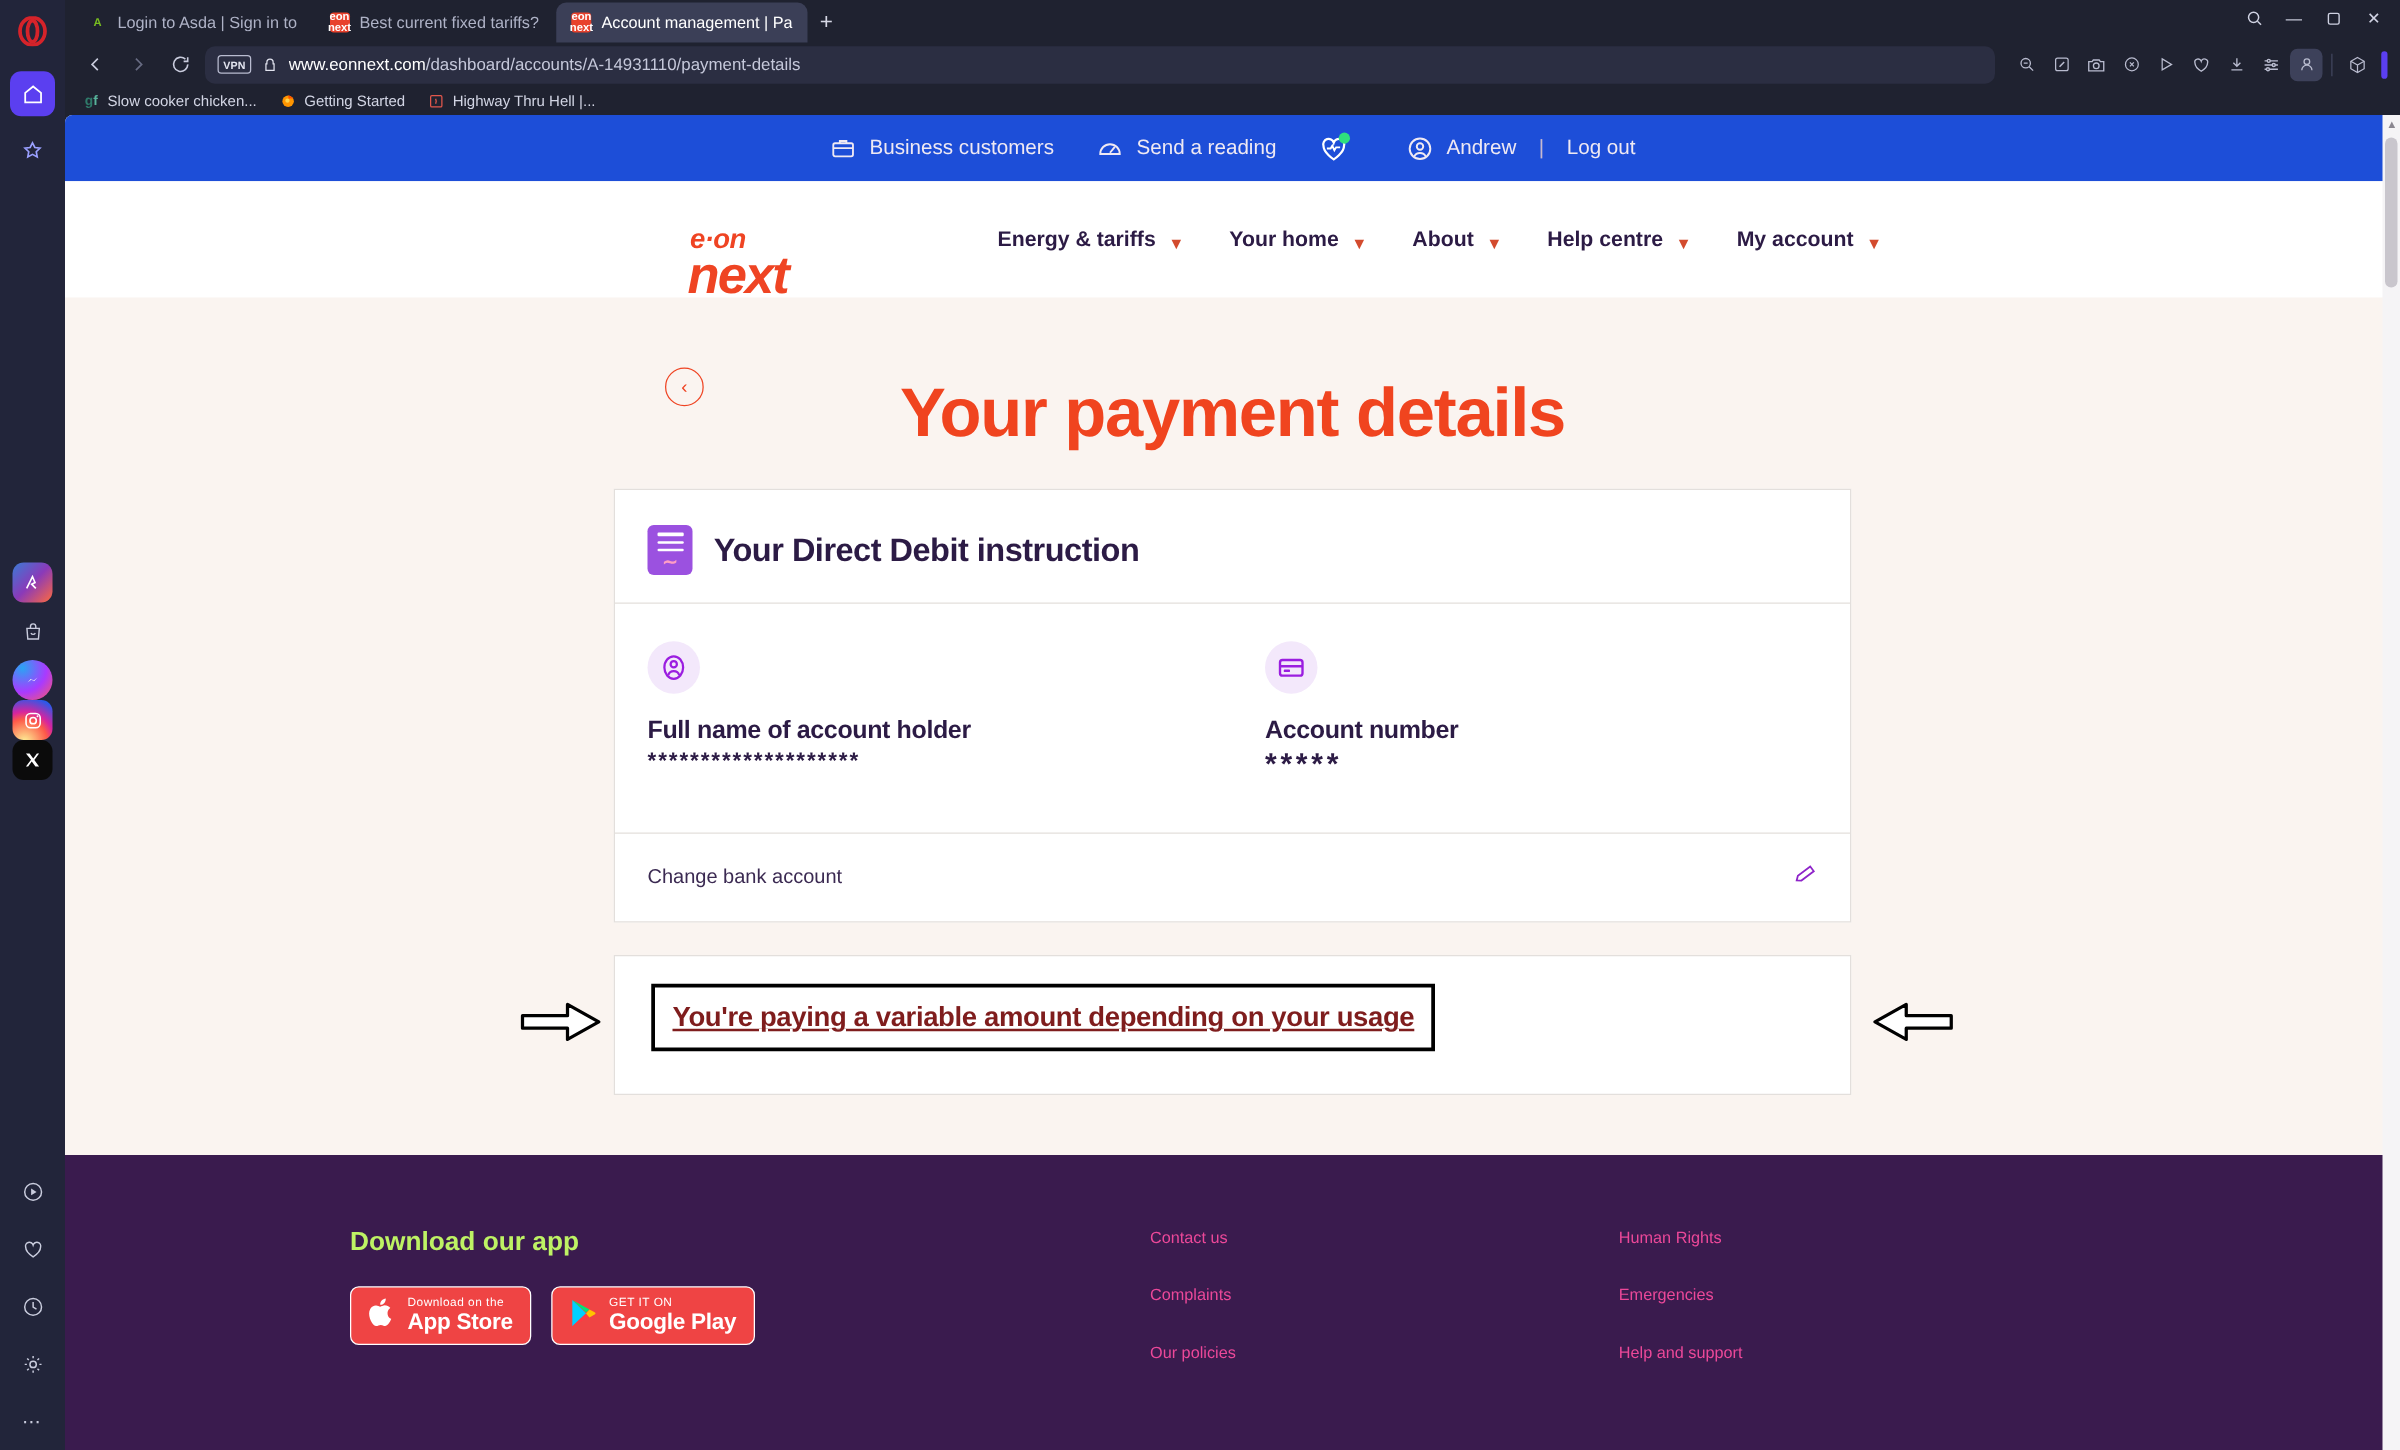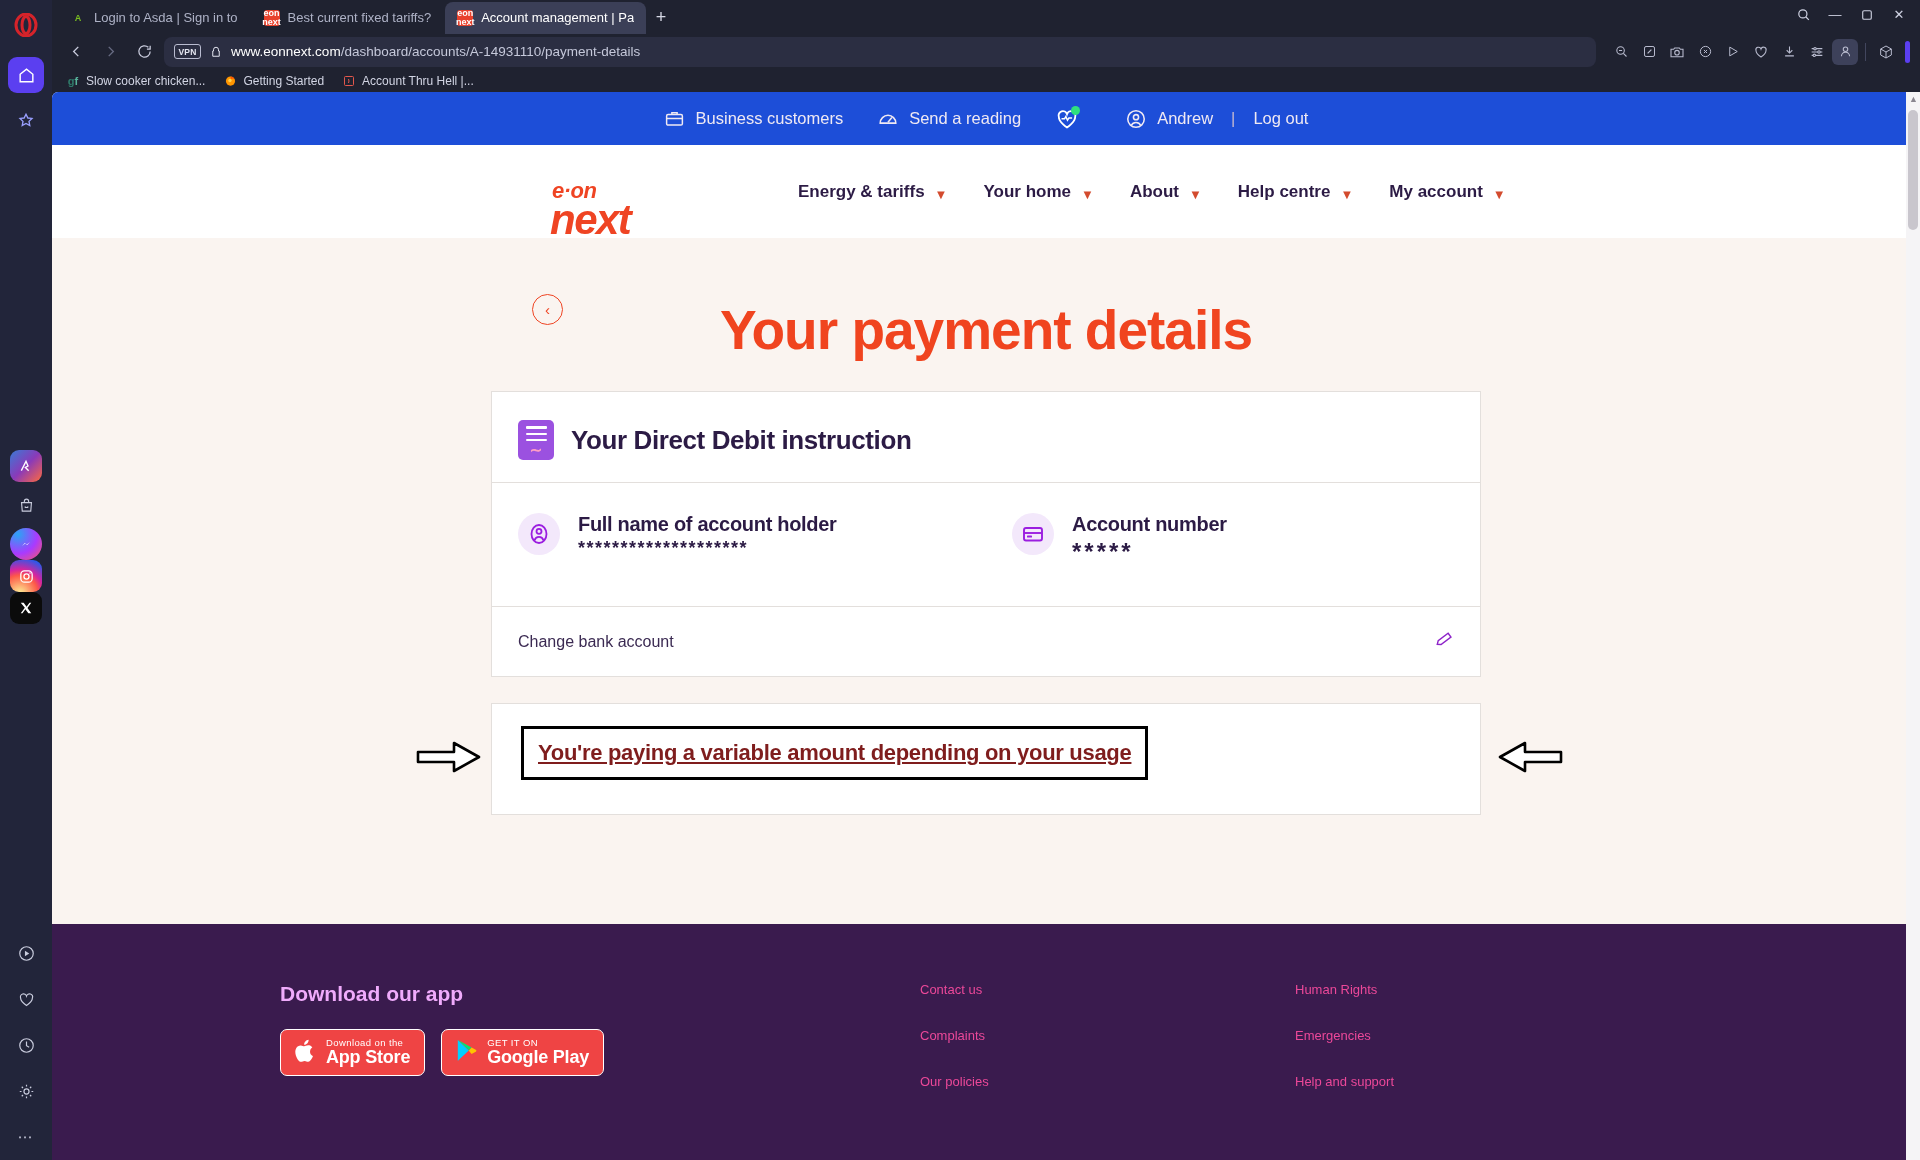--- a/index.html
+++ b/index.html
@@ -112,21 +112,21 @@
   .card-head { display:flex; align-items:center; gap: 17px; padding: 28px 26px 22px; }
   .dd-icon {
     width: 36px; height: 40px; border-radius: 5px; background:#9b51e0;
     display:flex; flex-direction:column; align-items:center; justify-content:center; gap:4px; padding: 6px 0;
   }
   .dd-line { width: 21px; height: 3px; background:#fff; border-radius:1px; }
   .dd-squiggle { color:#ff9ec4; font-size: 15px; line-height: 0.6; font-weight: 900; }
   .card-head-title { font-size: 26px; font-weight: 800; color:#2c1b45; letter-spacing:-0.4px; }
 
   .field-grid { display:flex; padding: 0 26px; border-top: 1px solid #e3dfdc; }
-  .field { display:flex; align-items:flex-start; gap: 18px; padding: 30px 0 40px; width: 50%; }
+  .field { display:flex; align-items:flex-start; gap: 18px; padding: 30px 0 40px; width: 50%; flex-direction: column; }
   .field.second { padding-left: 26px; }
   .f-ico { width: 42px; height: 42px; border-radius: 50%; background:#f3e8fb; display:flex;align-items:center;justify-content:center; color:#9b1ee0; flex:0 0 42px; }
   .f-label { font-size: 20px; font-weight: 800; color:#2c1b45; letter-spacing:-0.3px; }
   .f-value { font-size: 18px; font-weight: 800; color:#2c1b45; letter-spacing: 1.5px; margin-top: 2px; }
   .f-value.big { font-size: 24px; letter-spacing: 3px; }
 
   .card-row {
     border-top: 1px solid #e3dfdc; display:flex; align-items:center; justify-content:space-between;
     padding: 22px 26px; font-size: 16px; color:#3b2a52;
   }
@@ -142,21 +142,21 @@
   }
   .arrow-left, .arrow-right {
     position: absolute; top: 50%; transform: translateY(-50%);
   }
   .arrow-left { left: -76px; }
   .arrow-right { right: -83px; }
 
   .footer { background: #3a1b4e; height: 370px; padding: 58px 0 0; }
   .footer-inner { display:flex; padding-left: 228px; }
   .f-col-app { width: 640px; }
-  .f-title { color:#f0abfc; font-size: 21px; font-weight: 800; margin-bottom: 23px; }
+  .f-title { color:#bef264; font-size: 21px; font-weight: 800; margin-bottom: 23px; }
   .badges { display:flex; gap: 16px; }
   .badge {
     background:#ef4444; border:1px solid #fff; border-radius: 7px; height: 47px;
     display:flex; align-items:center; gap: 9px; padding: 0 14px; color:#fff;
   }
   .badge .b-sub { font-size: 9.5px; letter-spacing:0.4px; line-height:1.1; }
   .badge .b-main { font-size: 18px; font-weight: 700; line-height: 1.1; letter-spacing:-0.2px; }
   .f-links { display:flex; gap: 0; }
   .f-col { display:flex; flex-direction:column; gap: 31px; }
   .f-col.c1 { width: 375px; }
@@ -387,21 +387,21 @@
         </span>
         <span>Getting Started</span>
       </div>
       <div class="bm">
         <span class="bm-ico">
           <svg width="12" height="12" viewBox="0 0 24 24" fill="none" stroke="#e2574c" stroke-width="2">
               <rect x="3" y="3" width="18" height="18" rx="2"></rect>
               <path d="M11 8l1 4-1 4" stroke="#e2574c"></path>
             </svg>
         </span>
-        <span>Account Thru Hell |...</span>
+        <span>Highway Thru Hell |...</span>
       </div>
     </div>
 
     <div class="viewport">
       <div class="page">
 
         <div class="util-bar">
           <div class="util-inner">
             <div class="util-item">
               <span class="util-ico">

